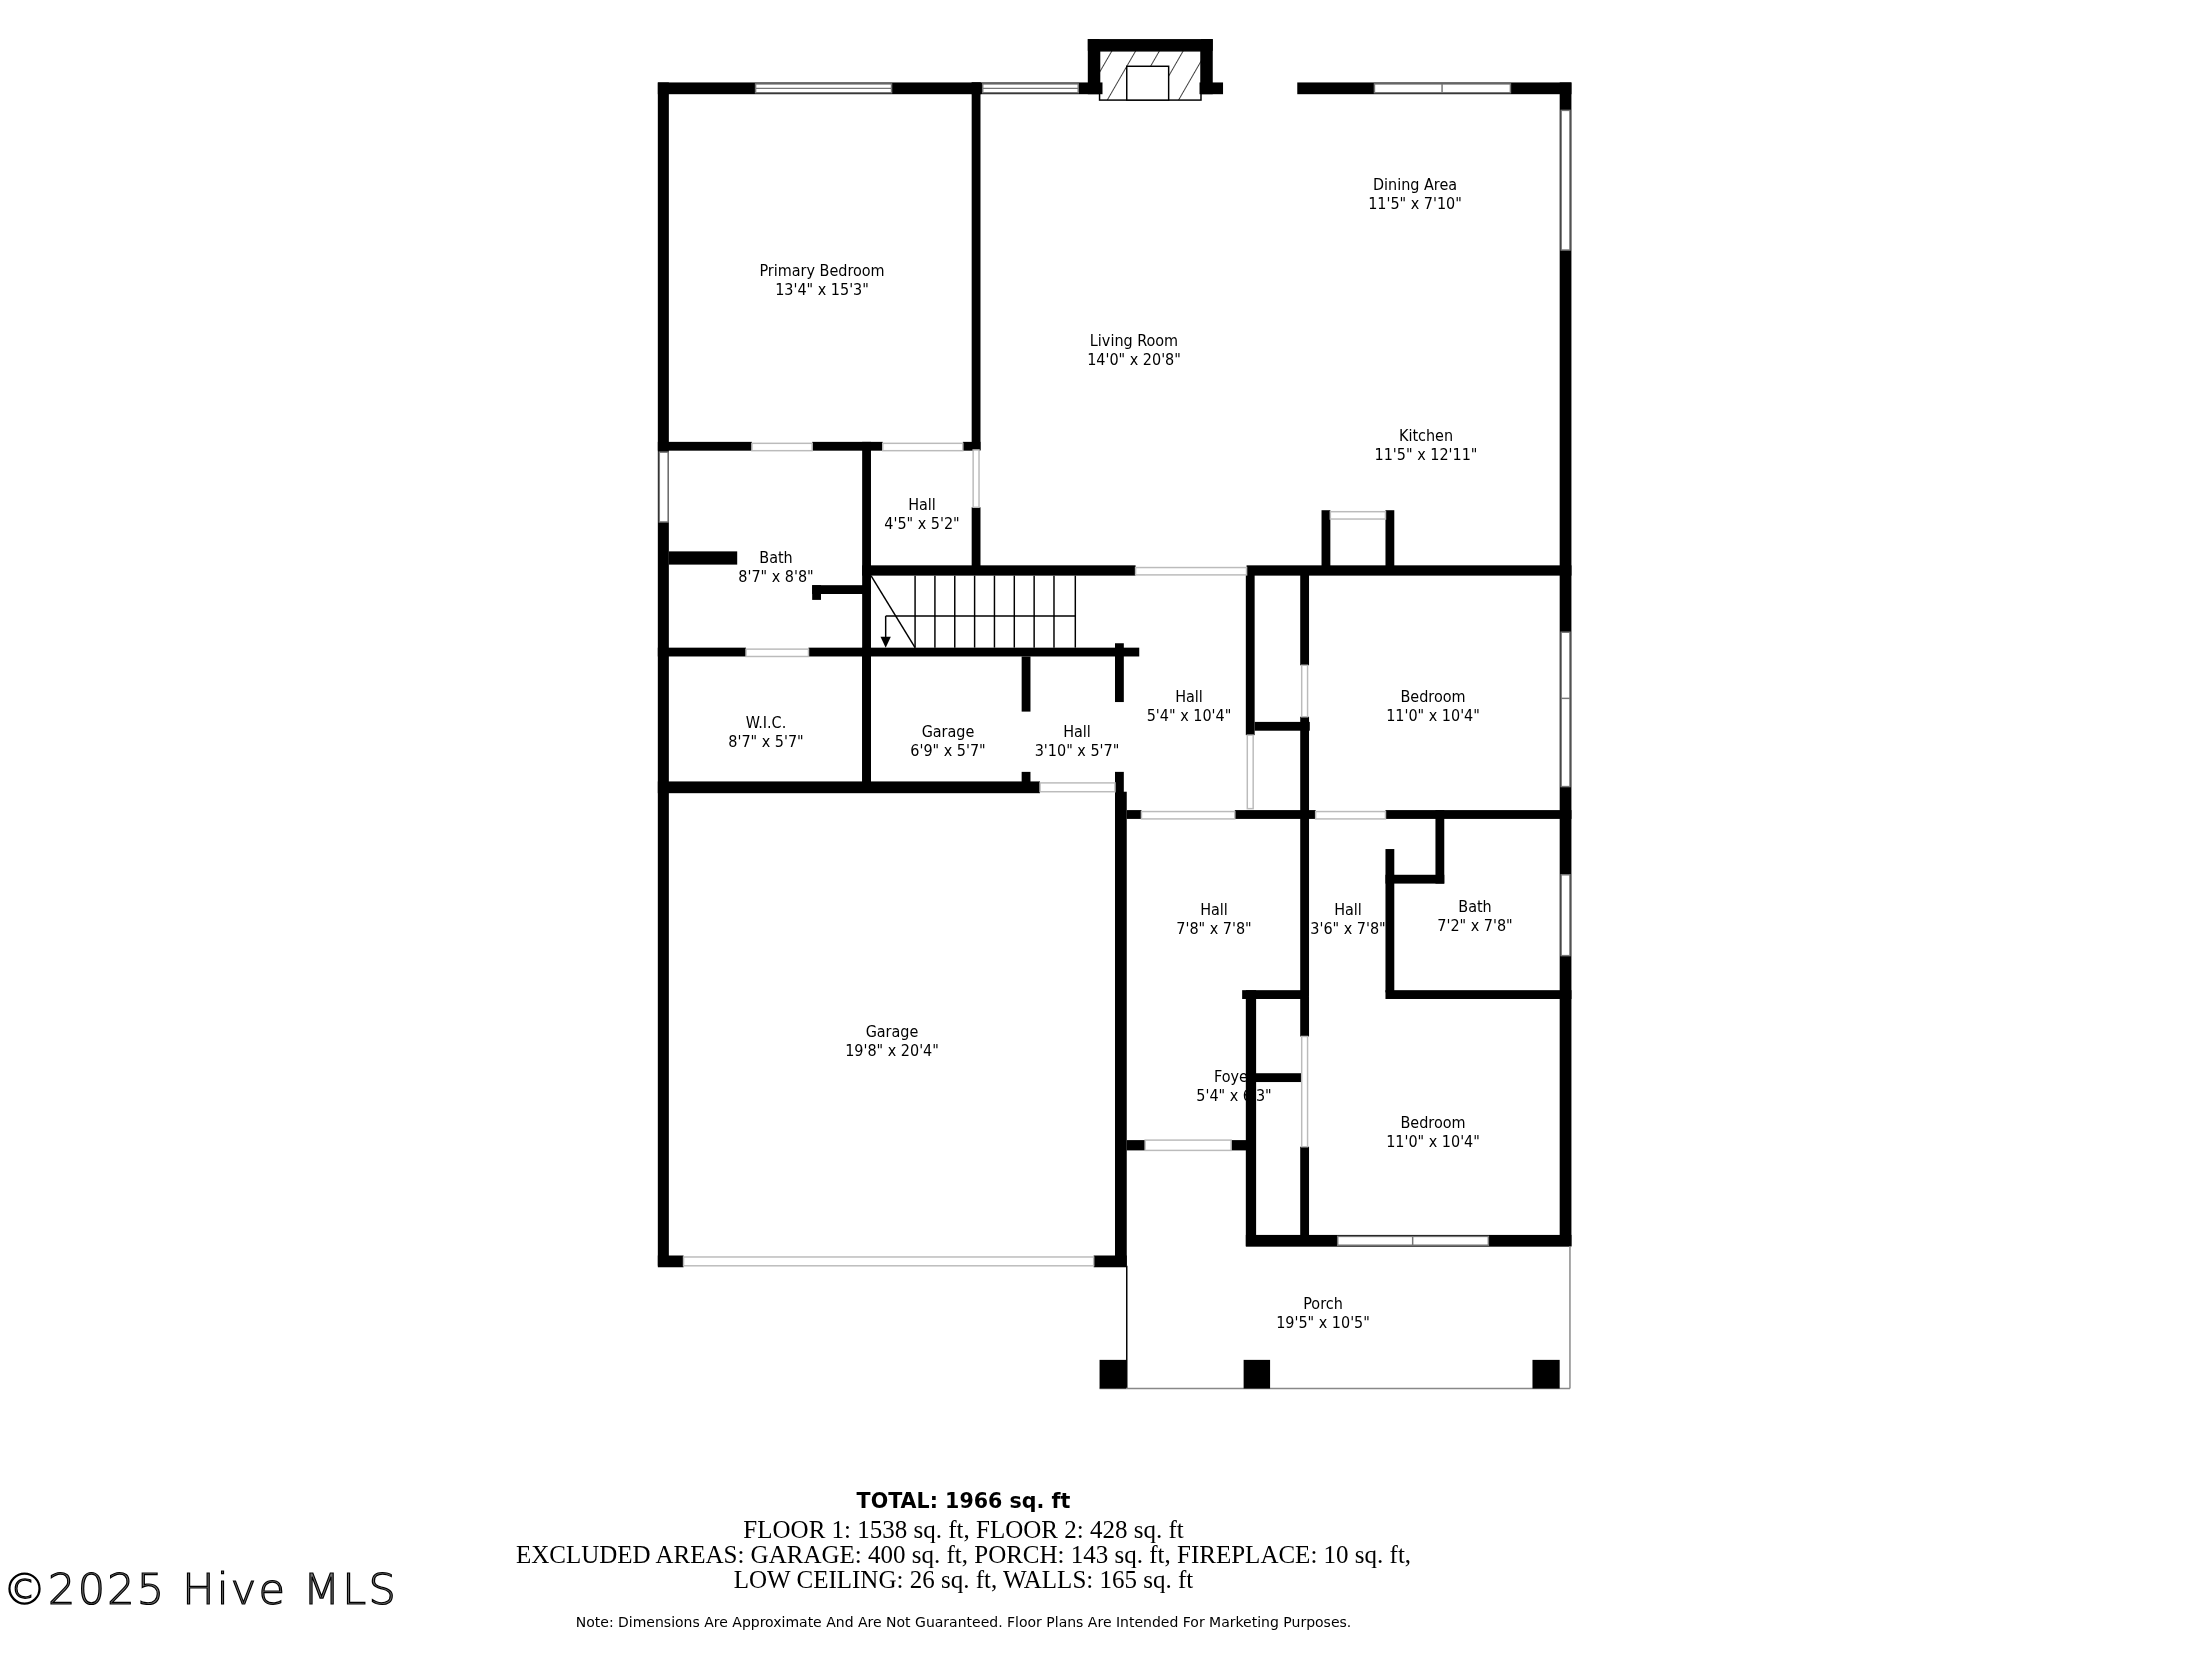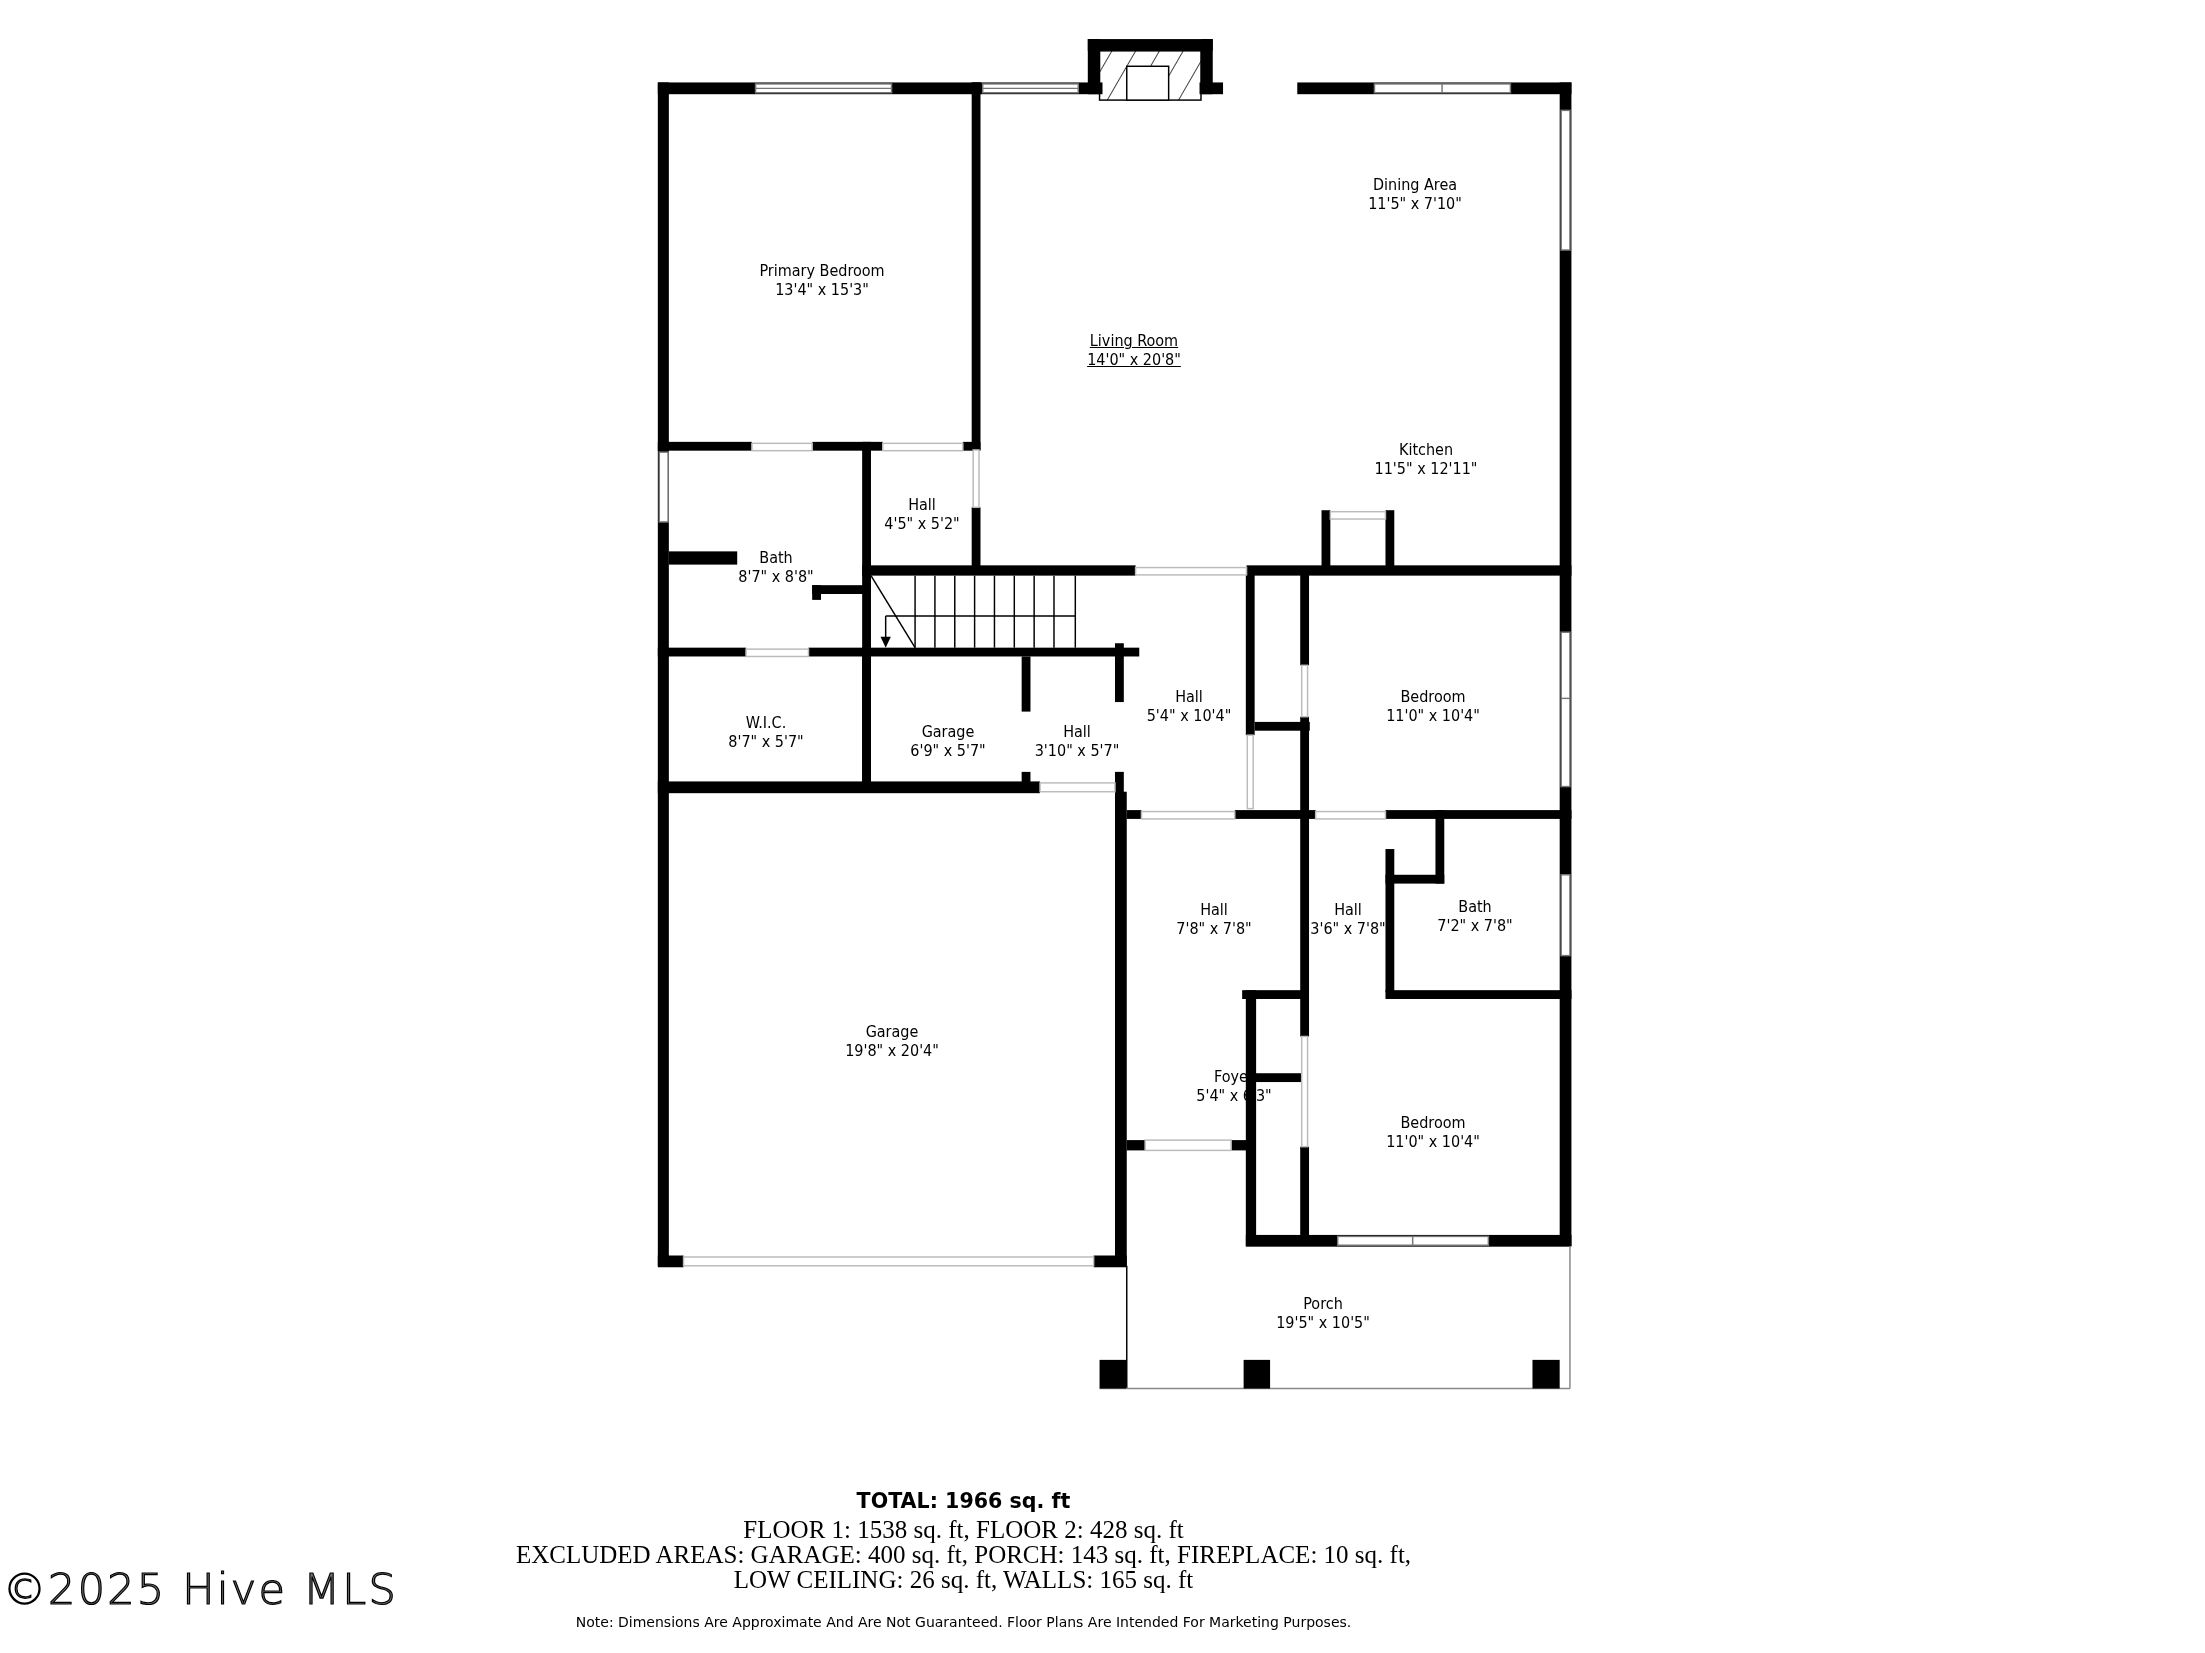--- a/index.html
+++ b/index.html
@@ -179,29 +179,29 @@
     <rect class="wall" x="1496" y="1850" width="36" height="39"></rect>
     <rect class="wall" x="1692" y="1850" width="36" height="39"></rect>
     <rect class="wall" x="2085" y="1850" width="37" height="39"></rect>
   </g>
 </svg>
 
 <div class="room-label" style="left:822px; top:261px;text-align:center;">
   <span>Primary Bedroom</span>
   <span>13'4" x 15'3"</span>
 </div>
-<div class="room-label" style="left:1134px; top:331px;text-decoration:underline;">
+<div class="room-label" style="left:1134px; top:331px;">
   <span>Living Room</span>
   <span>14'0" x 20'8"</span>
 </div>
 <div class="room-label" style="left:1415px; top:175px;">
   <span>Dining Area</span>
   <span>11'5" x 7'10"</span>
 </div>
-<div class="room-label" style="left:1426px; top:440px;">
+<div class="room-label" style="left:1426px; top:426px;">
   <span>Kitchen</span>
   <span>11'5" x 12'11"</span>
 </div>
 <div class="room-label" style="left:922px; top:495px;">
   <span>Hall</span>
   <span>4'5" x 5'2"</span>
 </div>
 <div class="room-label" style="left:776px; top:548px;">
   <span>Bath</span>
   <span>8'7" x 8'8"</span>

